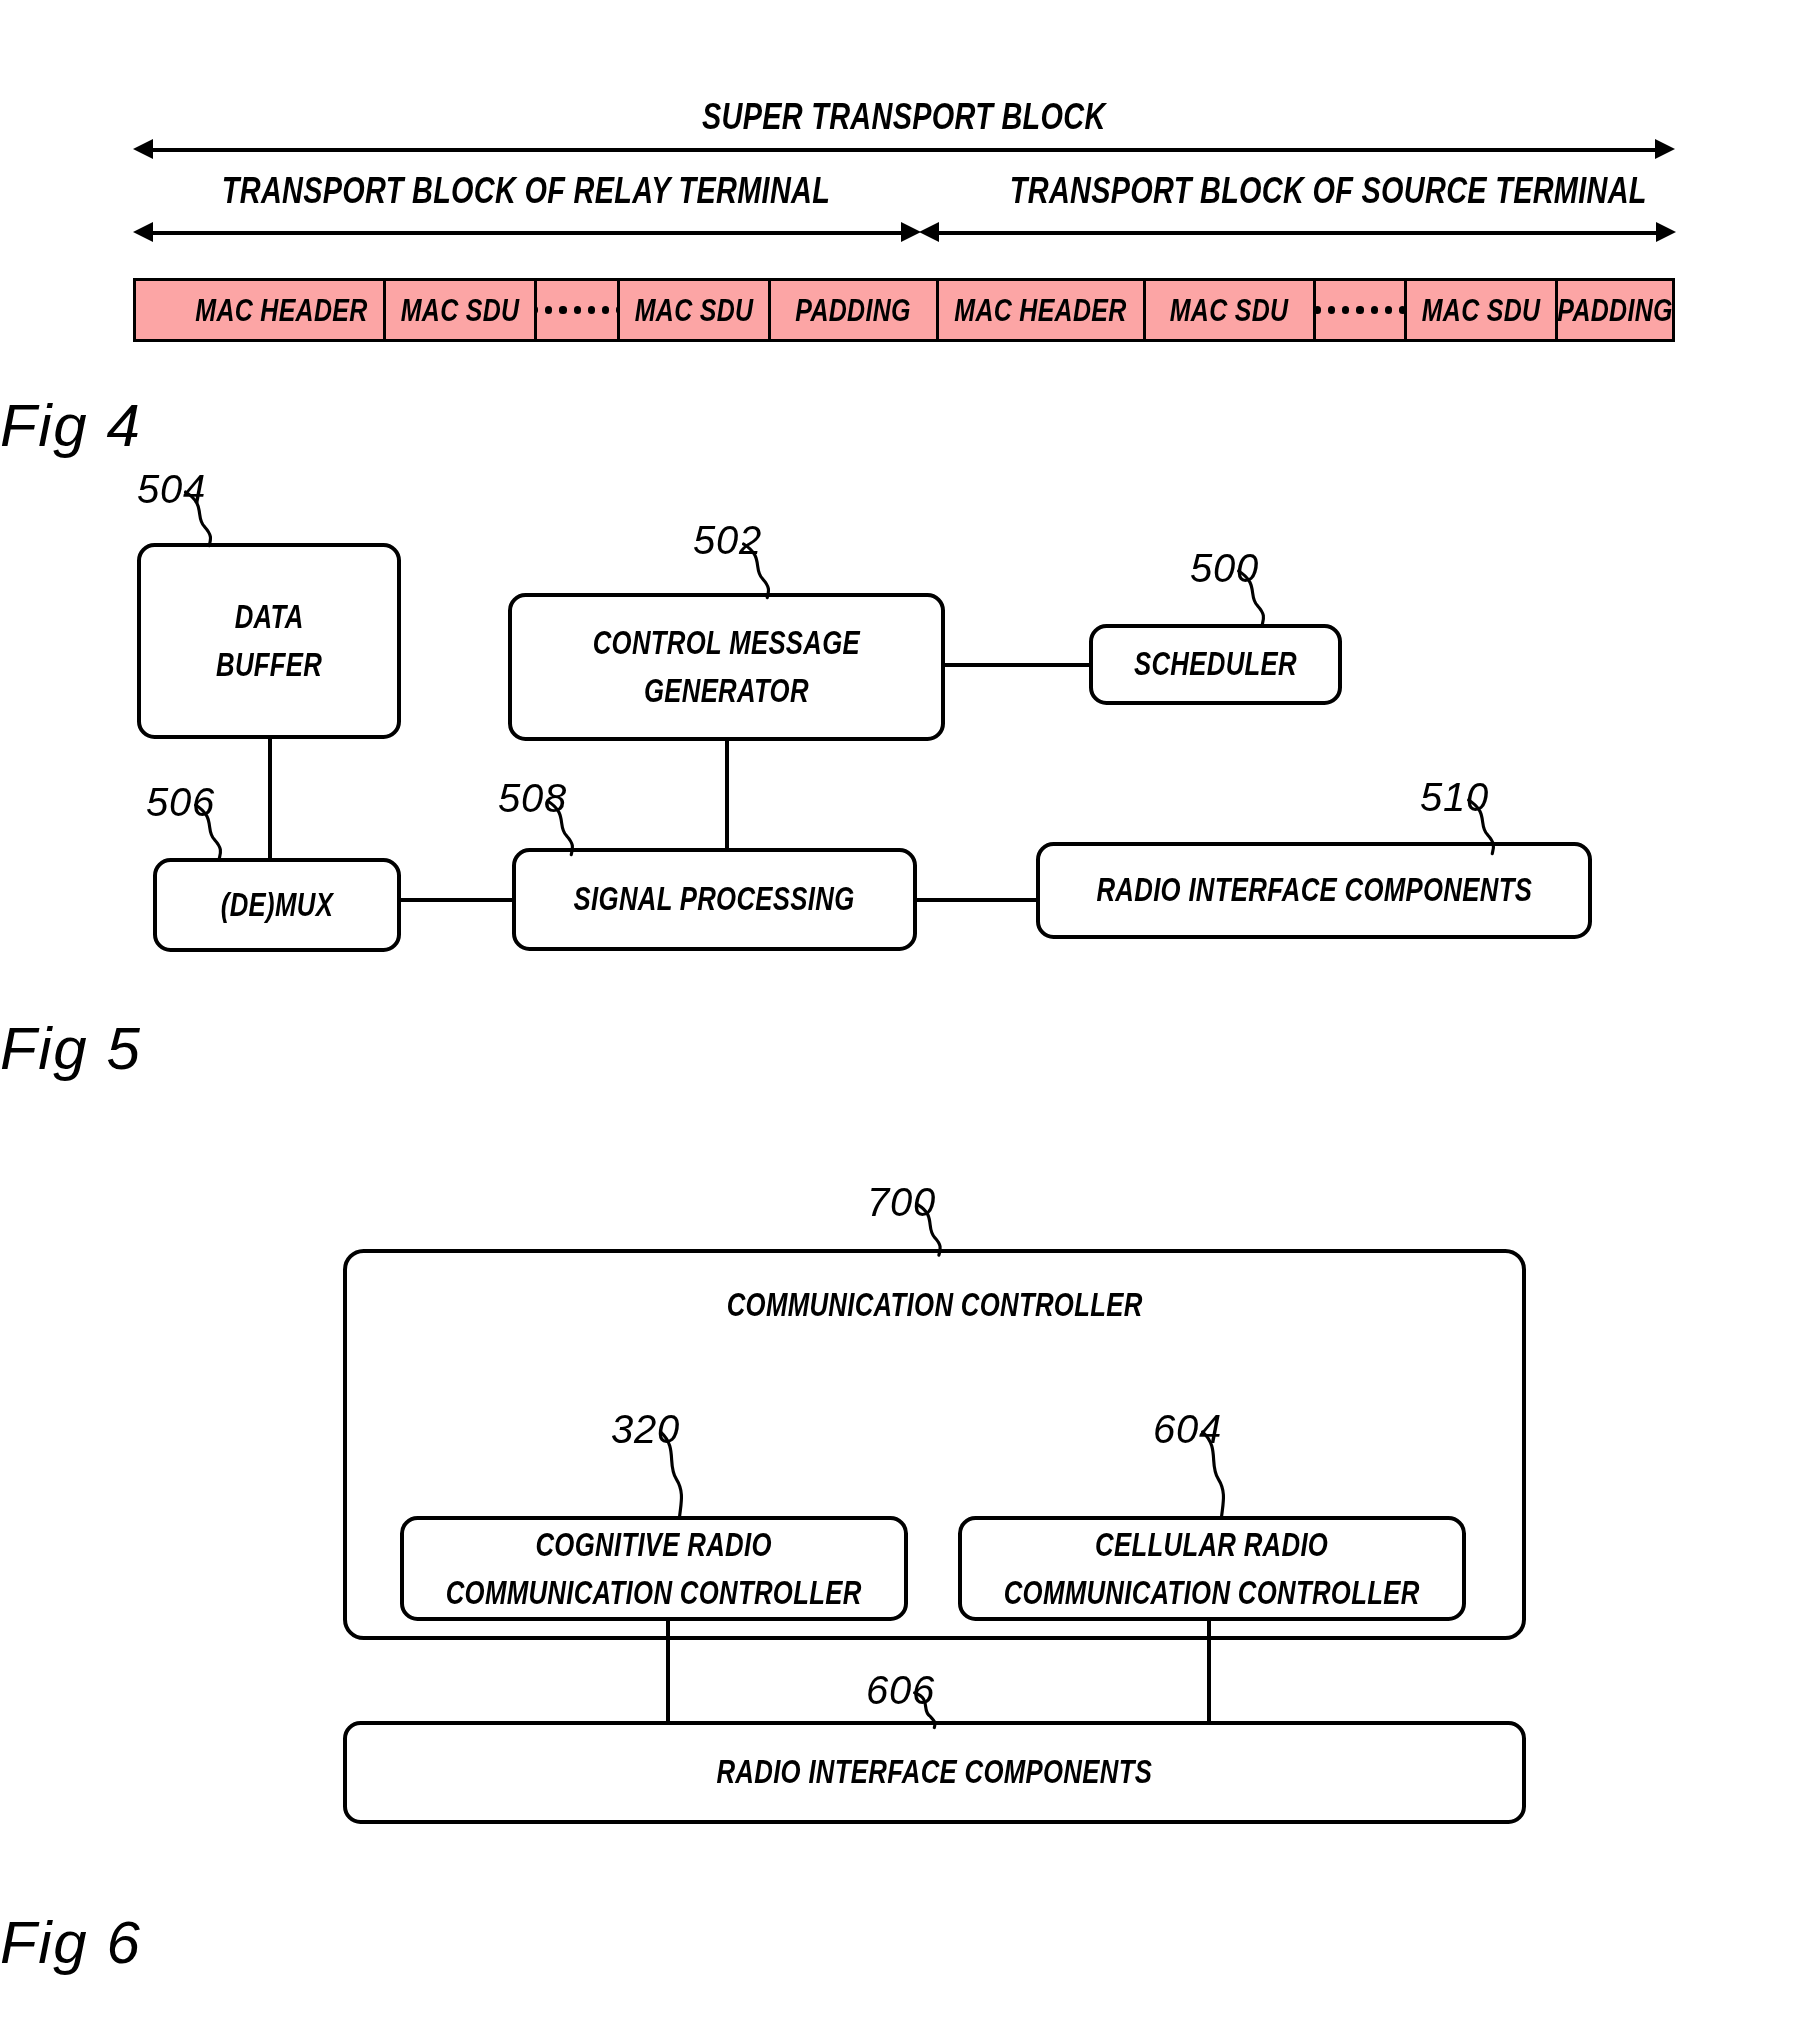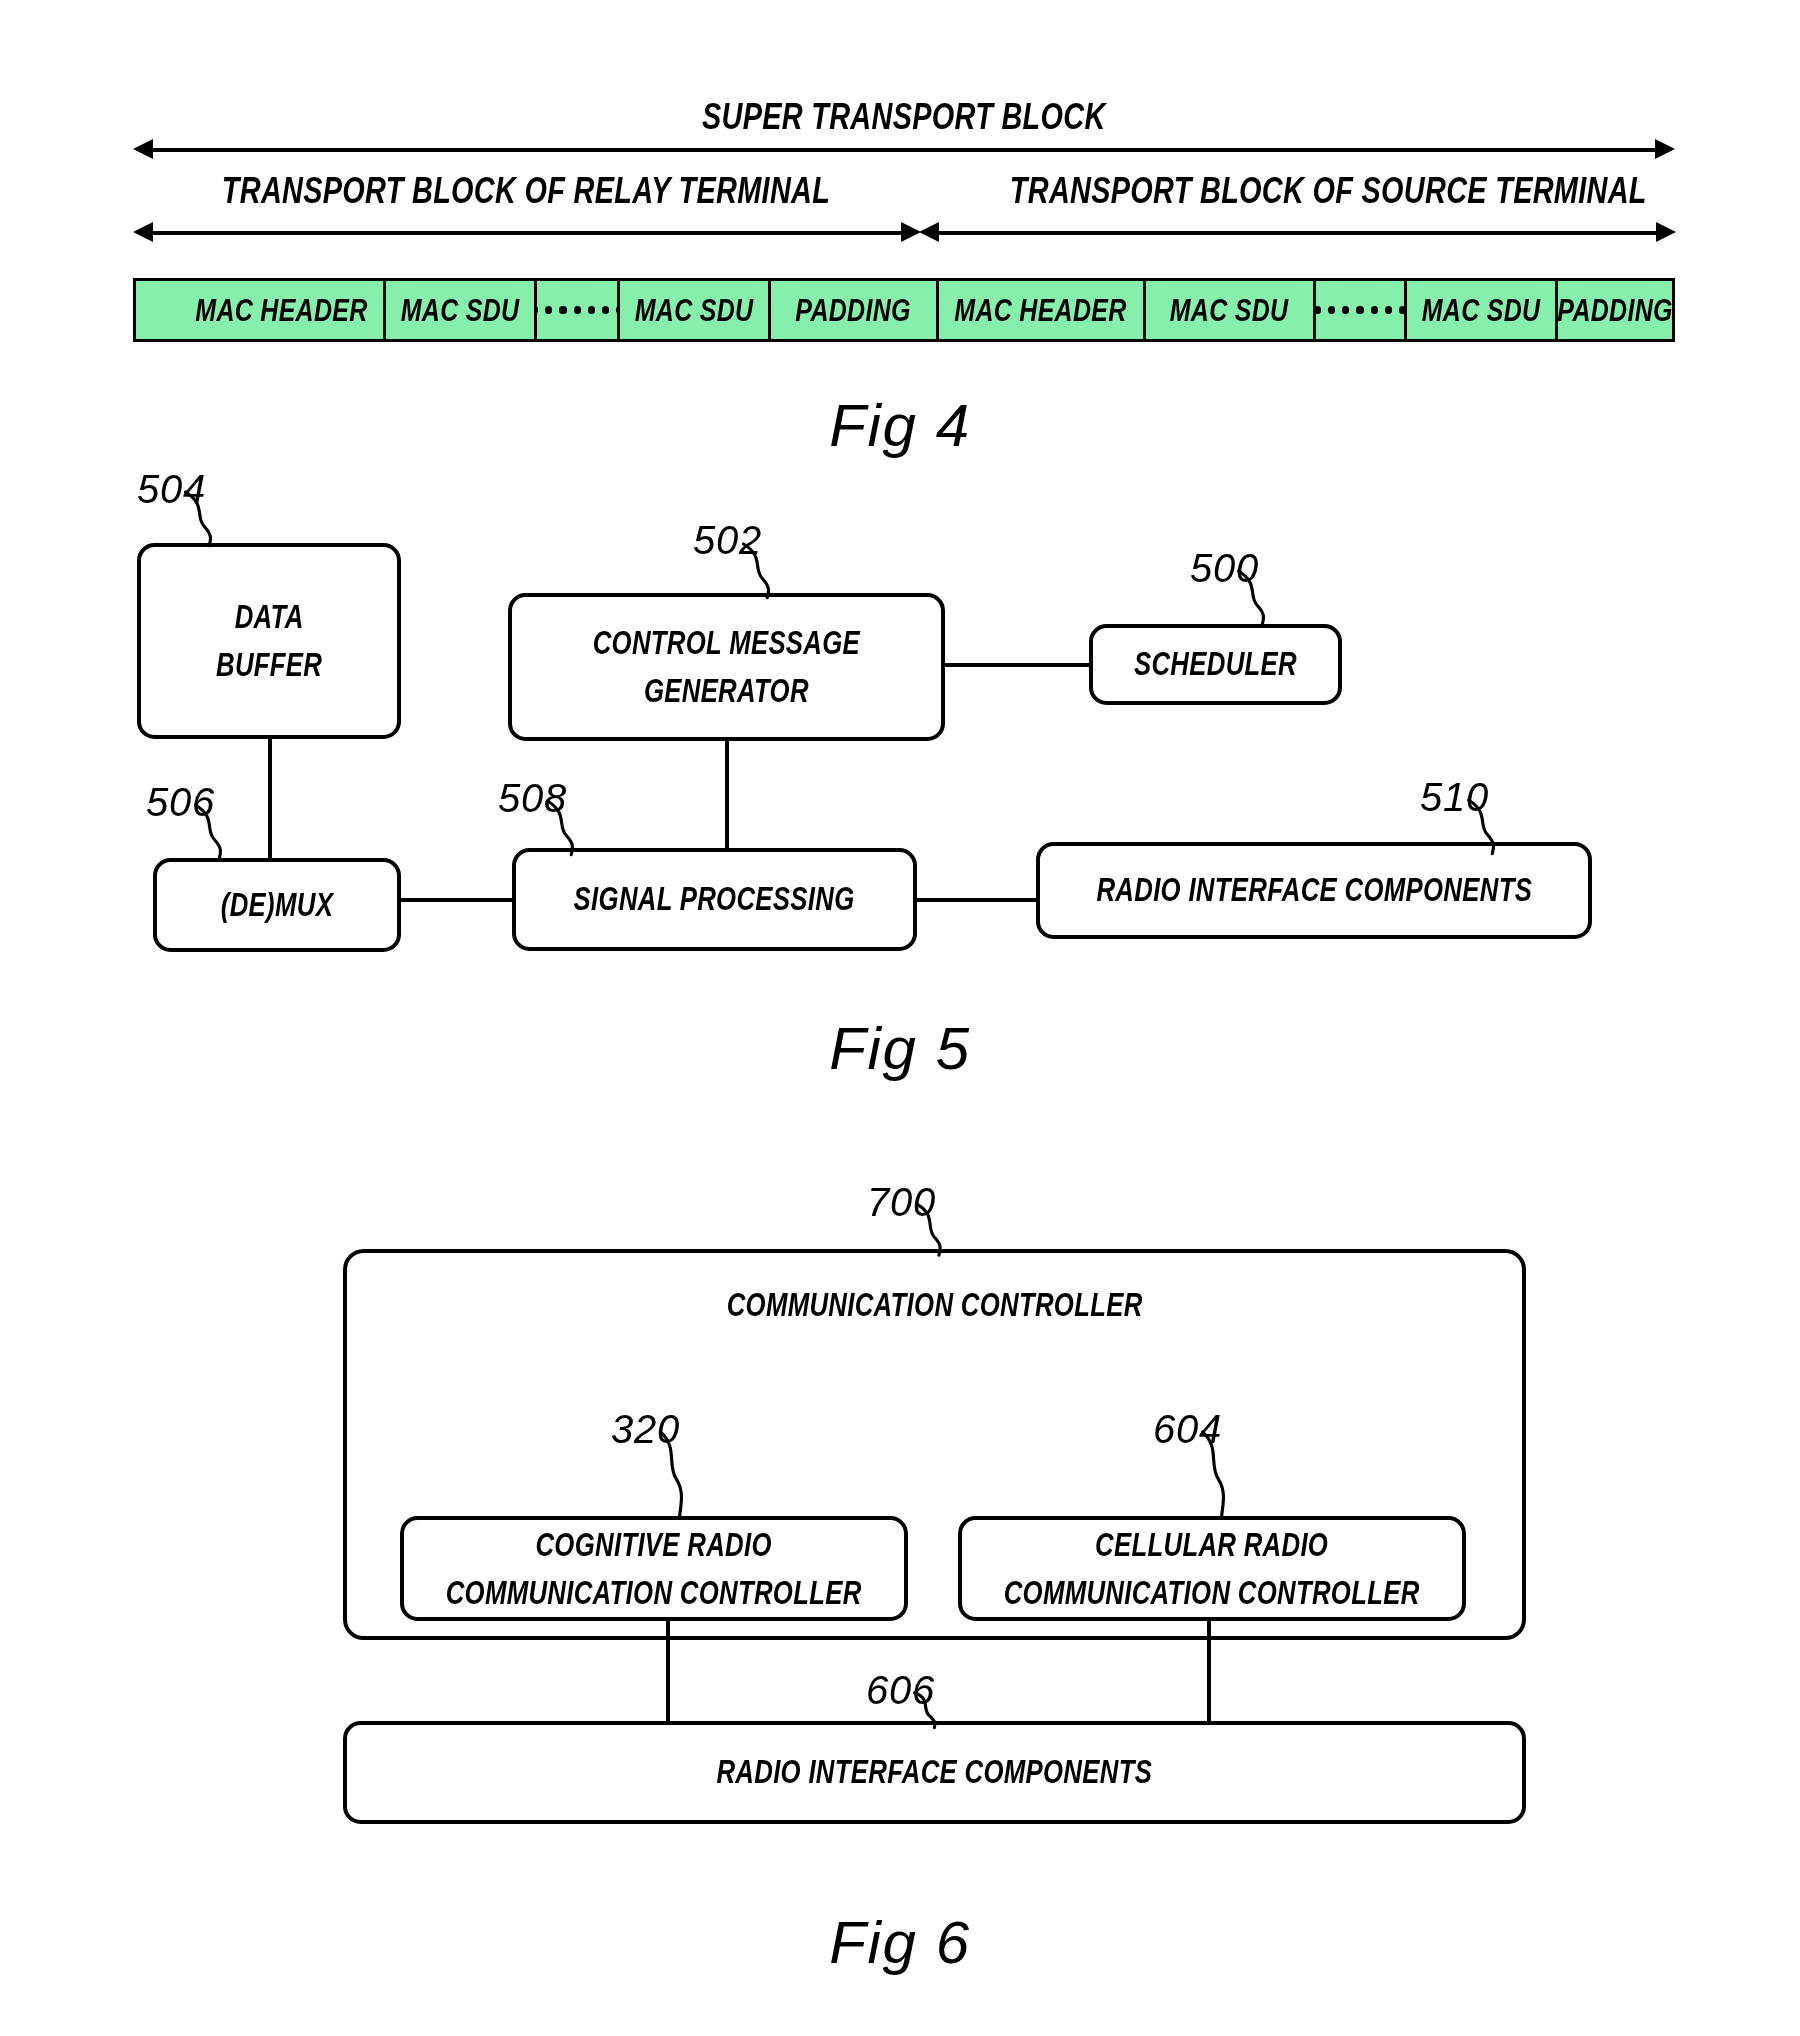--- a/index.html
+++ b/index.html
@@ -23,21 +23,21 @@
   }
 
   
   .figcap{
     position:absolute;
     font-family:"Liberation Sans","DejaVu Sans",sans-serif;
     font-size:60px;
     font-weight:400;
     letter-spacing:1.6px;
     white-space:nowrap;
-    text-align:center;
+    text-align:left;
   }
 
   
   .lbl-center{
     position:absolute;
     text-align:center;
     white-space:nowrap;
   }
 
   
@@ -51,21 +51,21 @@
   }
   .dbl-arrow .head-l{left:0;border-right:20.6px solid #000;}
   .dbl-arrow .head-r{right:0;border-left:20.6px solid #000;}
 
   
   .mactable{
     position:absolute;
     display:flex;
     border:3.2px solid #000;
     box-sizing:border-box;
-    background:#86efac;
+    background:#fca5a5;
     padding-left:43px;
   }
   .maccell{
     position:relative;
     border-right:3.2px solid #000;
     box-sizing:border-box;
     display:flex;align-items:center;justify-content:center;
     overflow:hidden;
   }
   .maccell:last-child{border-right:none;}

